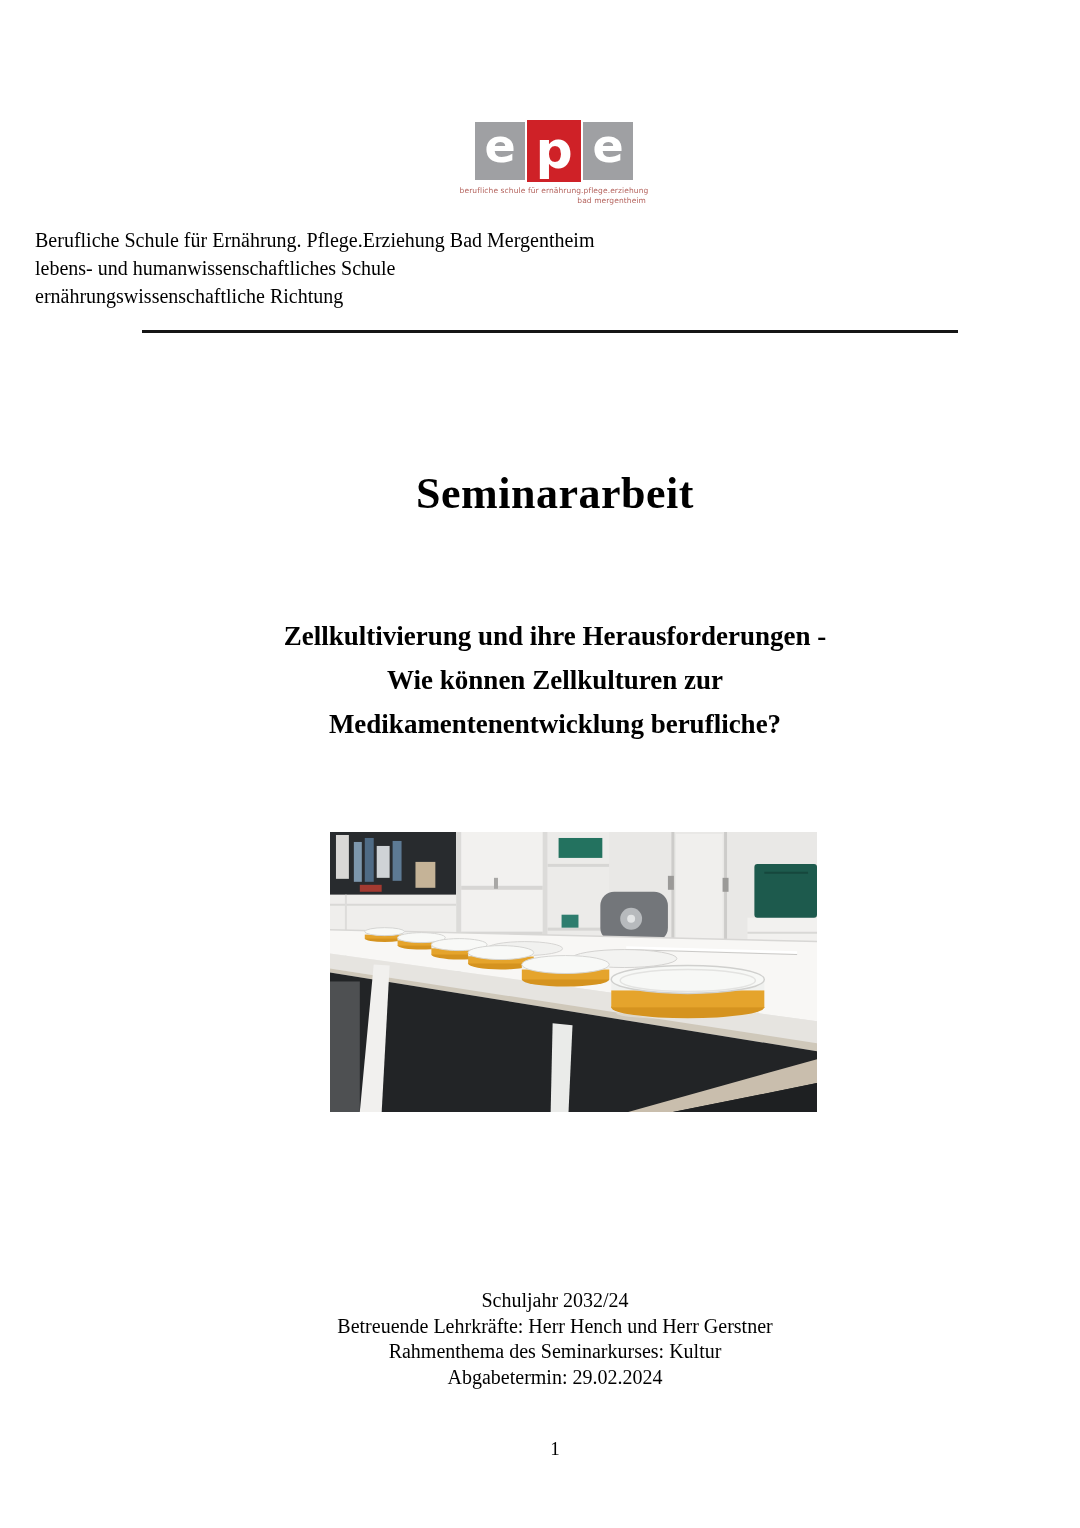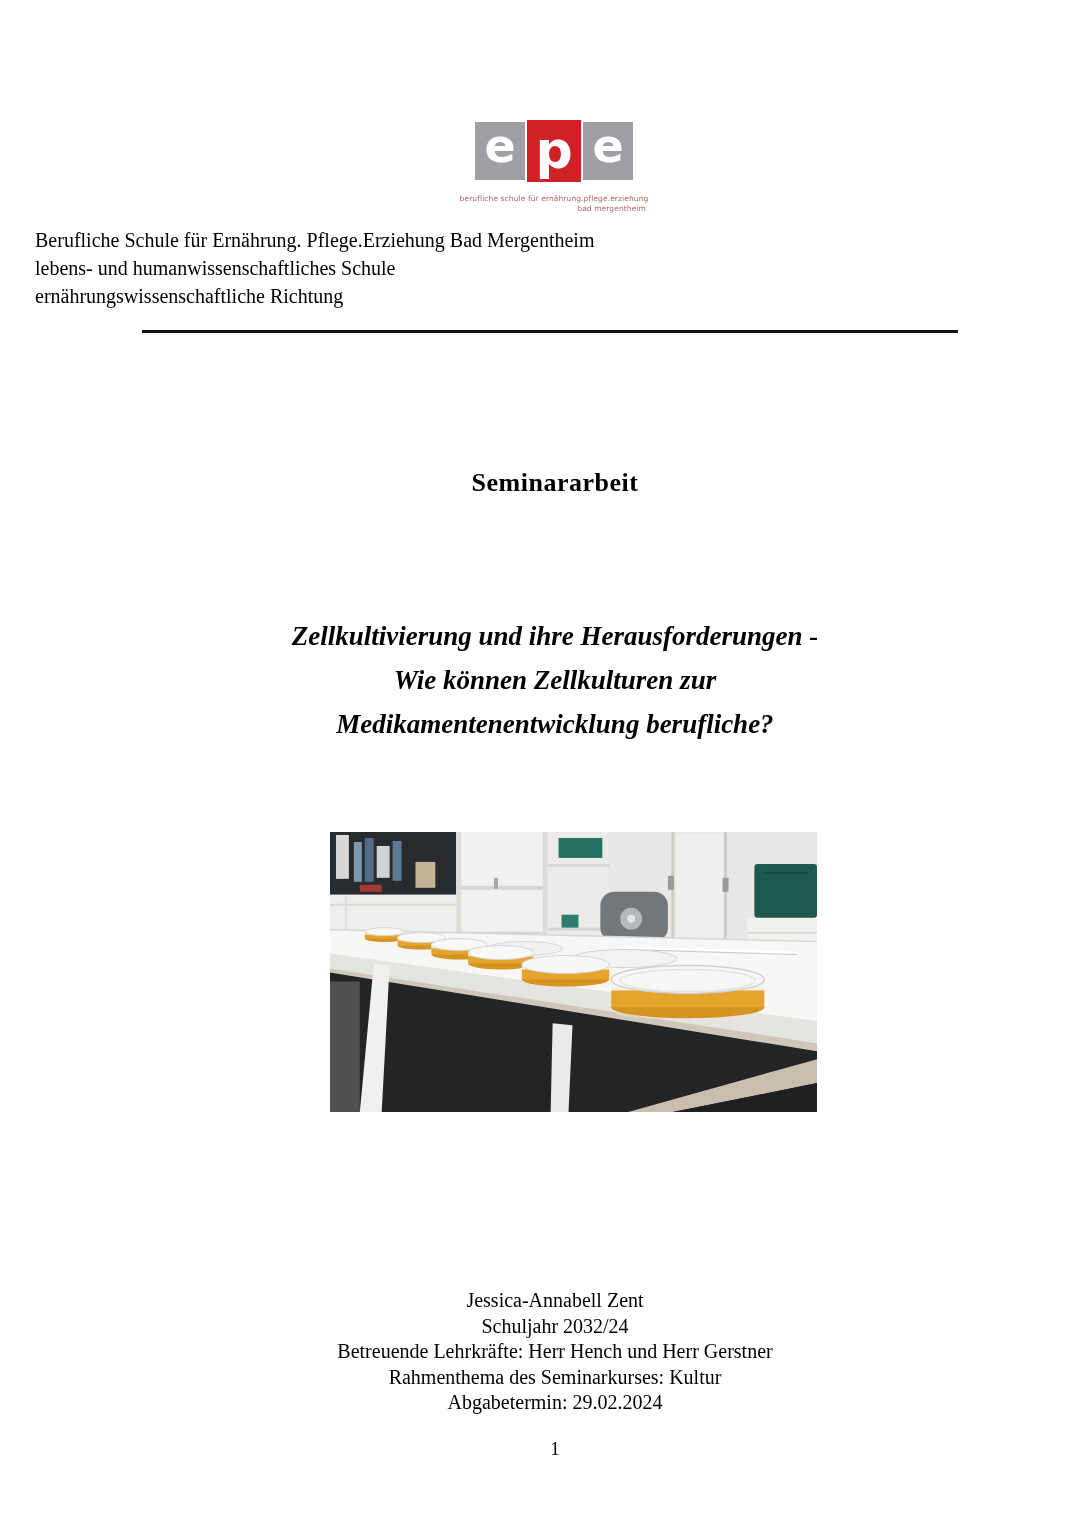--- a/index.html
+++ b/index.html
@@ -10,38 +10,38 @@
   
   .logo { position:absolute; top:120px; left:554px; transform:translateX(-50%); }
   .logo-boxes { display:flex; align-items:center; justify-content:center; gap:2px; }
   .logo-box {
     display:flex; align-items:center; justify-content:center;
     font-family:"DejaVu Sans", sans-serif; font-weight:bold; color:#fff; line-height:1;
   }
   .logo-box.gray { width:50px; height:48px; background:#9fa0a3; font-size:46px; padding-bottom:10px; }
   .logo-box.red  { width:54px; height:60px; background:#cf2127; font-size:52px; padding-bottom:2px; }
   .logo-caption {
-    margin-top:12px; width:196px; margin-left:auto; margin-right:auto;
+    margin-top:4px; width:196px; margin-left:auto; margin-right:auto;
     font-family:"DejaVu Sans", sans-serif; font-size:7.5px; letter-spacing:0.1px;
     color:#b4625c; line-height:10px; white-space:nowrap; text-align:center;
   }
   .logo-caption .cap2 { text-align:right; padding-right:6px; }
   
   .school-text {
     position:absolute; top:226px; left:35px; width:1040px;
     text-align:left; font-size:20px; line-height:28px;
   }
   .rule { position:absolute; top:330px; left:142px; width:816px; height:3px; background:#151515; }
   .title {
     position:absolute; top:468px; left:35px; width:1040px;
-    text-align:center; font-size:26px; font-weight:bold; letter-spacing:0.5px;
+    text-align:center; font-size:44px; font-weight:bold; letter-spacing:0.5px;
   }
   .topic {
     position:absolute; top:614px; left:35px; width:1040px;
-    text-align:center; font-size:27px; font-weight:bold; line-height:44px;font-style:italic;
+    text-align:center; font-size:27px; font-weight:bold; line-height:44px;
   }
   .details {
     position:absolute; top:1288px; left:35px; width:1040px;
     text-align:center; font-size:20px; line-height:25.5px;
   }
   .page-num {
     position:absolute; top:1438px; left:35px; width:1040px;
     text-align:center; font-size:19px;
   }
   
@@ -178,21 +178,20 @@
 
       <ellipse cx="360" cy="176" rx="77" ry="11" fill="#d5931f"></ellipse>
       <rect x="283" y="148" width="154" height="11" fill="#f0f1ef"></rect>
       <rect x="283" y="159" width="154" height="17" fill="#e5a42c"></rect>
       <ellipse cx="360" cy="148" rx="77" ry="14" fill="#f7f8f6" stroke="#d0d0ce" stroke-width="1.5"></ellipse>
       <ellipse cx="360" cy="149" rx="68" ry="11" fill="none" stroke="#e3e3e1" stroke-width="1.5"></ellipse>
     </svg>
   </div>
 
   <div class="details">
-    <div>Jessica-Annabell Zent</div>
     <div>Schuljahr 2032/24</div>
     <div>Betreuende Lehrkräfte: Herr Hench und Herr Gerstner</div>
     <div>Rahmenthema des Seminarkurses: Kultur</div>
     <div>Abgabetermin: 29.02.2024</div>
   </div>
 
   <div class="page-num">1</div>
 
 </div>
 

